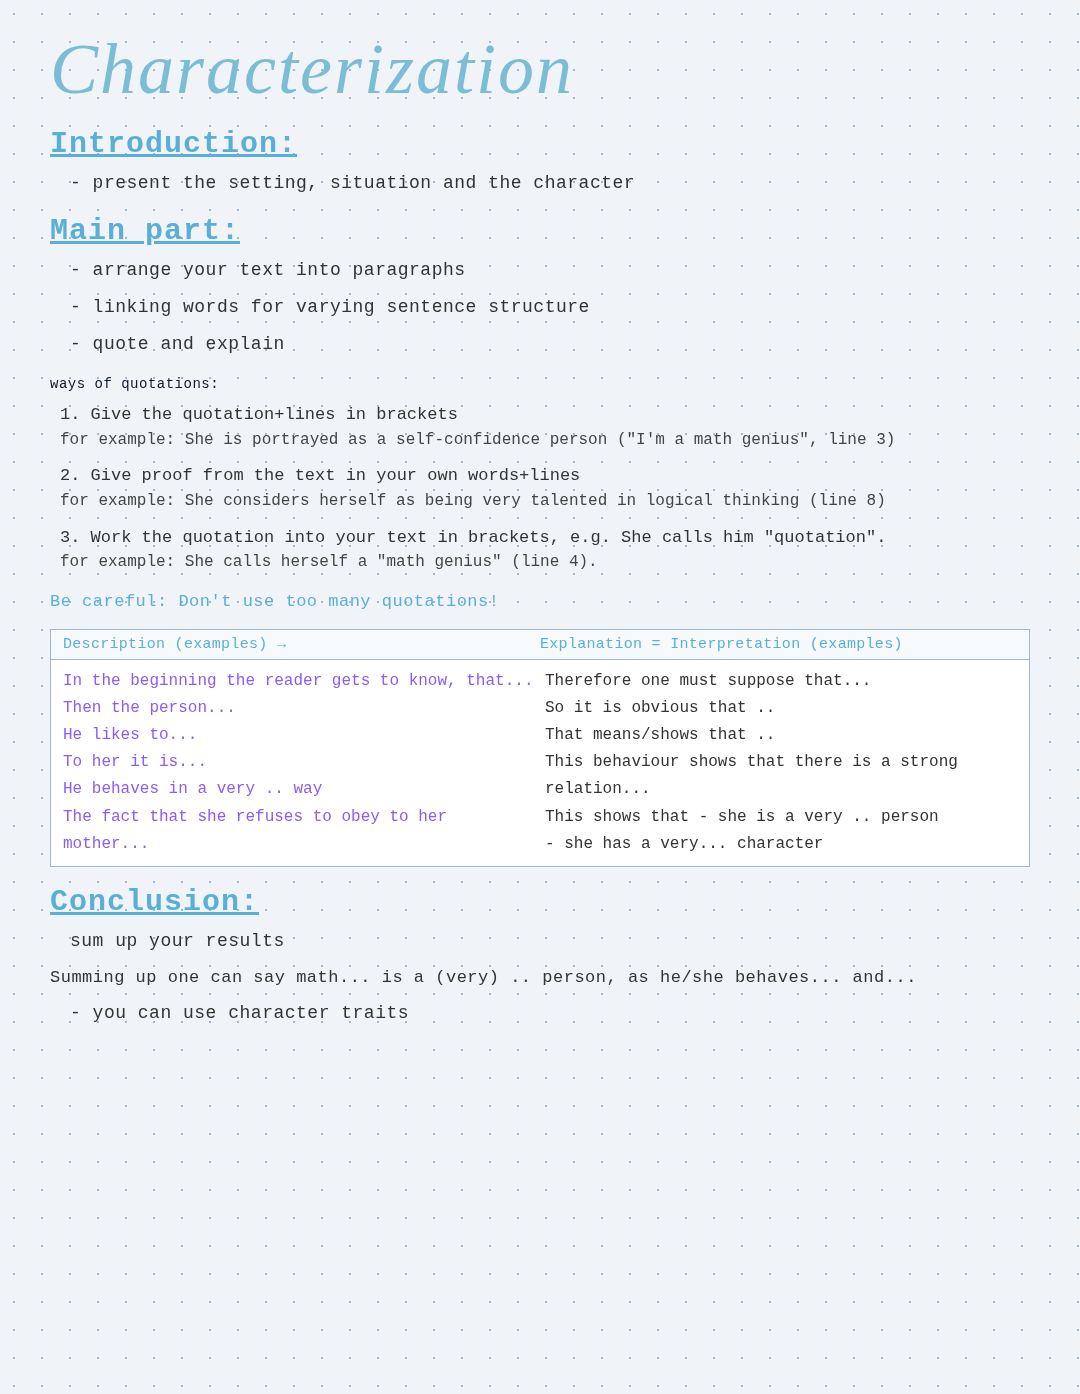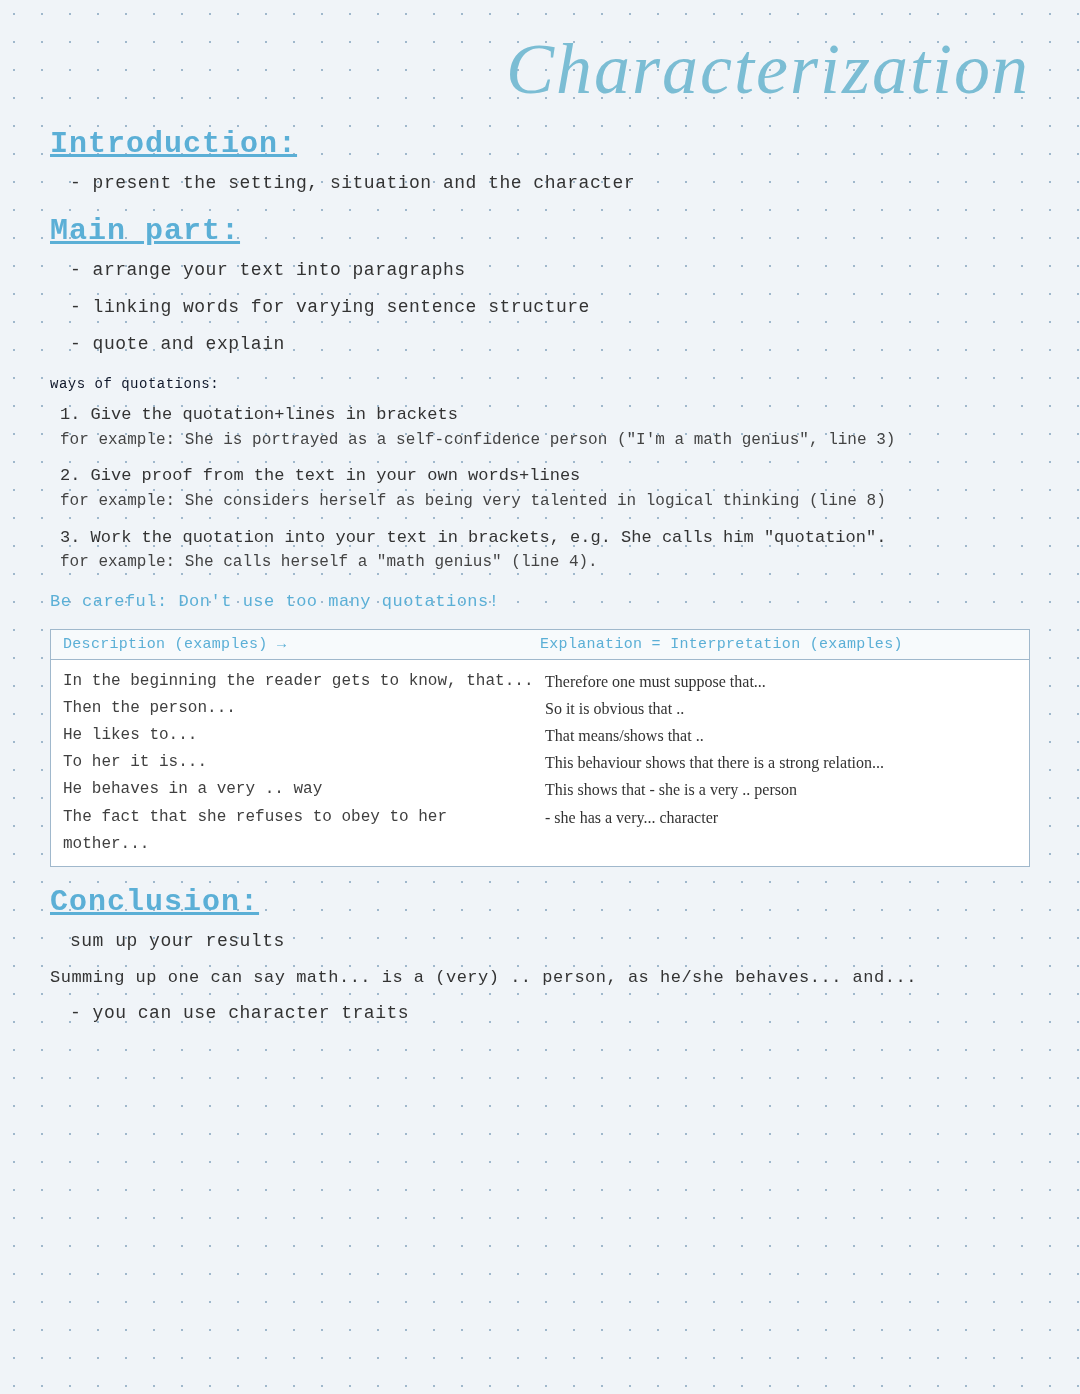--- a/index.html
+++ b/index.html
@@ -9,21 +9,21 @@
       min-height: 1394px;
       background-color: #f0f4f8;
       background-image: radial-gradient(circle, #a0b8cc 1px, transparent 1px);
       background-size: 28px 28px;
       font-family: 'Courier New', Courier, monospace;
       padding: 30px 50px 50px 50px;
       color: #333;
     }
 
     .title-area {
-      text-align: right;
+      text-align: left;
       margin-bottom: 18px;
     }
 
     .main-title {
       font-family: Georgia, 'Times New Roman', serif;
       font-size: 72px;
       color: #7bbdd4;
       font-weight: normal;
       font-style: italic;
       letter-spacing: 2px;
@@ -110,31 +110,31 @@
     }
 
     .table-body-row {
       display: flex;
       padding: 8px 12px;
     }
 
     .table-col-left {
       flex: 1;
       font-size: 16px;
-      color: #404040;
+      color: #8b5cf6;
       font-family: 'Courier New', Courier, monospace;
       line-height: 1.7;
       padding-right: 10px;
     }
 
     .table-col-right {
       flex: 1;
       font-size: 16px;
       color: #333;
-      font-family: Liberation Serif, serif;
+      font-family: Liberation Mono, monospace;
       line-height: 1.7;
     }
 
     .conclusion-body {
       font-size: 17px;
       color: #333;
       margin: 8px 0 8px 0;
       line-height: 1.6;
       font-family: 'Courier New', Courier, monospace;
       letter-spacing: 0.5px;

